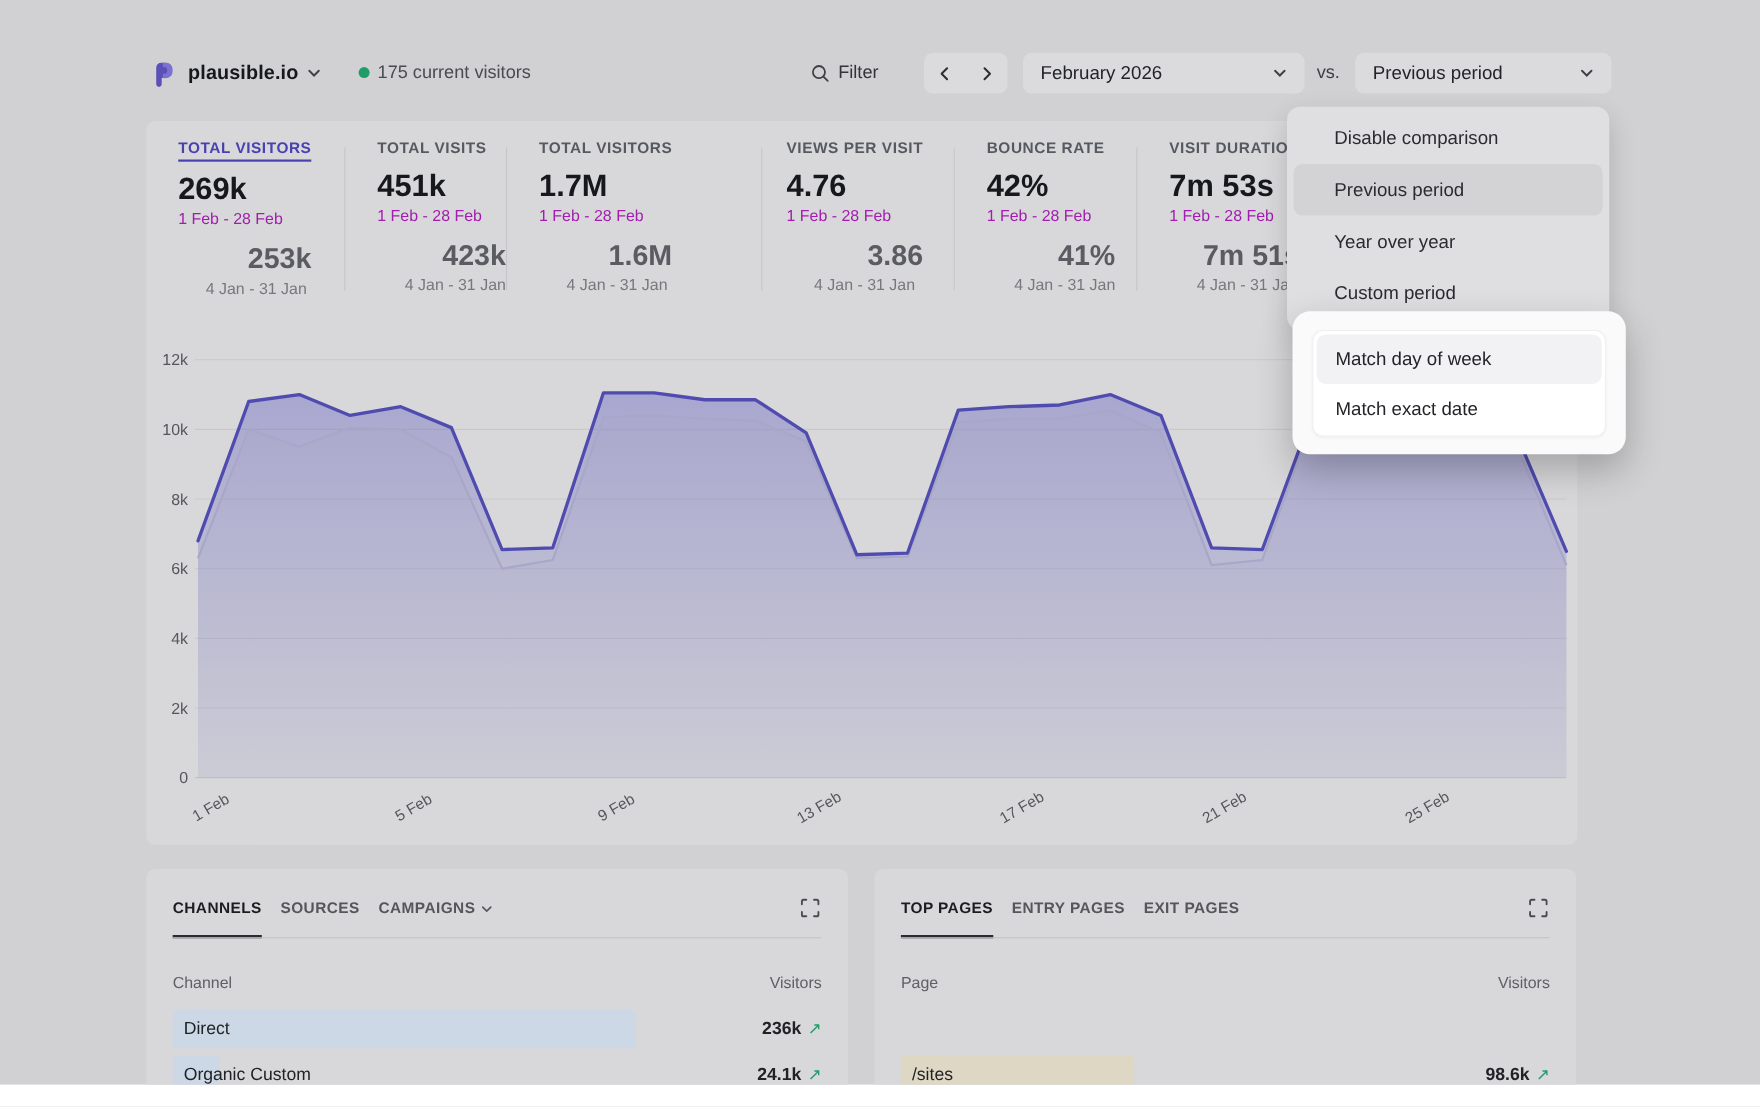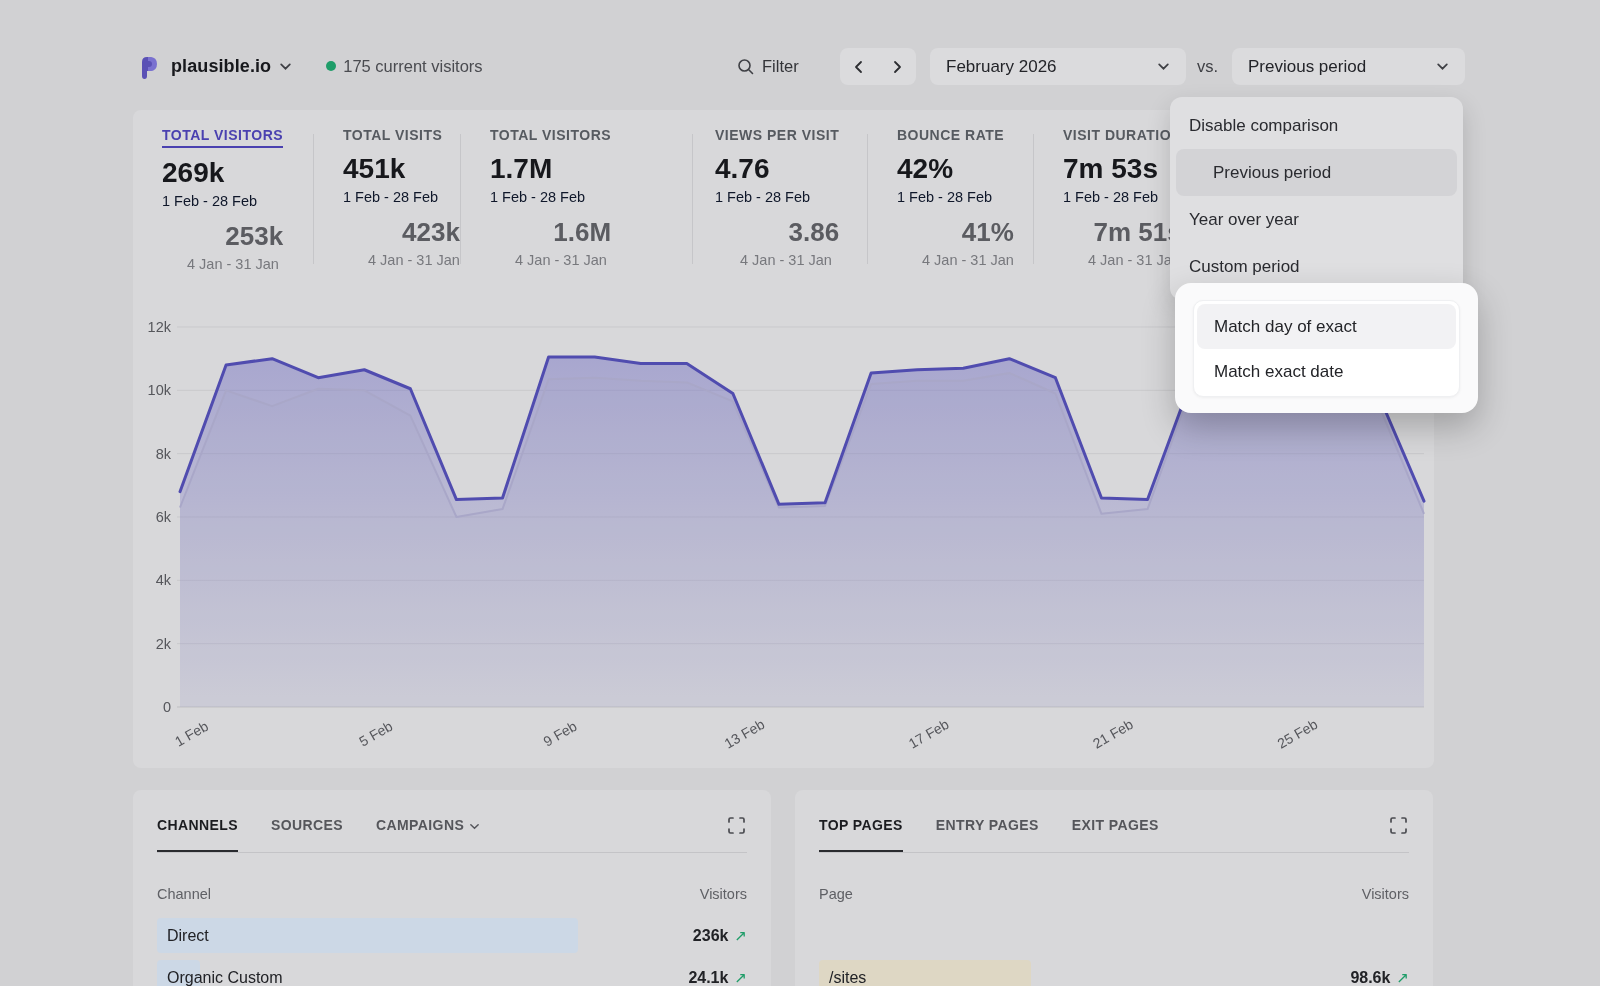--- a/index.html
+++ b/index.html
@@ -31,47 +31,47 @@
   .select-label { font-size:17px; font-weight:500; color:#232429; }
   .vs-label { left:1197px; top:48px; height:37px; display:flex; align-items:center; font-size:16.5px; color:#3f4045; }
 
   
   .main-card { left:133px; top:110px; width:1301px; height:658px; background:#d8d8da; border-radius:8px; }
 
   .stat-col { top:16px; cursor:pointer; }
   .stat-label { display:inline-block; font-size:14px; font-weight:700; letter-spacing:.5px; color:#565a60; white-space:nowrap; }
   .stat-label.active { color:var(--accent); border-bottom:2px solid var(--accent); padding-bottom:3px; }
   .stat-value { font-size:28px; font-weight:700; color:#17181c; margin-top:9px; white-space:nowrap; }
-  .stat-period { font-size:14.5px; color:#0f172a; margin-top:4px; white-space:nowrap; }
+  .stat-period { font-size:14.5px; color:#a21caf; margin-top:4px; white-space:nowrap; }
   .stat-prev-value { font-size:26px; font-weight:700; color:#5b5c61; margin-top:12px; white-space:nowrap;text-align:right; }
   .stat-prev-period { font-size:14.5px; color:#77787d; margin-top:4px; white-space:nowrap;margin-left:25px; }
   .stat-divider { top:24px; width:1px; height:130px; background:#c6c6c9; }
 
   
   .panel { top:790px; width:638px; height:260px; background:#d8d8da; border-radius:8px; }
   .panel-content { position:absolute; left:24px; right:24px; top:0; bottom:0; }
-  .tabs-row { position:absolute; left:0; top:27px; display:flex; gap:33px; align-items:flex-start; }
+  .tabs-row { position:absolute; left:0; top:27px; display:flex; gap:17px; align-items:flex-start; }
   .tab { position:relative; height:36px; font-size:14px; font-weight:700; letter-spacing:.4px; color:#55565b; cursor:pointer; display:flex; align-items:flex-start; }
   .tab.active { color:#1b1c20; }
   .tab .tab-underline { position:absolute; left:0; right:0; bottom:0; height:3px; background:#2a2b2f; }
   .tab .tab-caret { margin-left:5px; margin-top:2px; }
   .panel-divider { position:absolute; left:0; right:0; top:62px; height:1px; background:#c4c4c7; }
   .expand-btn { position:absolute; right:0; top:26px; width:20px; height:20px; cursor:pointer; }
   .col-header { position:absolute; top:96px; font-size:14.5px; color:#5f6065; }
   .col-header.right { right:0; }
   .t-row { position:absolute; left:0; right:0; height:35px; cursor:pointer; }
   .t-bar { position:absolute; left:0; top:0; height:35px; border-radius:4px; }
   .t-label { position:absolute; left:10px; top:0; line-height:35px; font-size:16px; color:#212226; }
   .t-value { position:absolute; right:0; top:0; line-height:35px; font-size:16px; font-weight:600; color:#212226; }
   .t-arrow { color:var(--green); font-weight:400; font-size:15px; margin-left:6px; }
 
   
   .comp-menu { left:1170px; top:97px; width:293px; height:203px; background:#dfdfe1; border-radius:12px;
     box-shadow:0 10px 24px rgba(0,0,0,.16); padding-top:5px; z-index:30; overflow:hidden; }
-  .menu-item { height:47px; display:flex; align-items:center; padding-left:19px; font-size:17px; color:#2a2b30; cursor:pointer; }
+  .menu-item { height:47px; display:flex; align-items:center; padding-left:43px; font-size:17px; color:#2a2b30; cursor:pointer; }
   .menu-item.selected { background:#d3d3d6; border-radius:8px; margin:0 6px; padding-left:37px; }
 
   
   .submenu-frame { left:1175px; top:283px; width:303px; height:130px; background:#fafafb; border-radius:16px;
     box-shadow:0 14px 34px rgba(0,0,0,.24); z-index:40; }
   .submenu { position:absolute; left:18px; top:17px; width:267px; height:97px; background:#ffffff;
     border:1px solid #eff0f2; border-radius:10px; box-shadow:0 1px 3px rgba(0,0,0,.05); padding-top:3px; }
   .submenu-item { height:45px; display:flex; align-items:center; padding-left:20px; font-size:17px; color:#232428; cursor:pointer; }
   .submenu-item.hover { background:#f2f2f4; border-radius:8px; margin:0 3px; padding-left:17px; }
 
@@ -260,18 +260,18 @@
 
   <div class="abs comp-menu" id="comp-menu">
       <div class="menu-item">Disable comparison</div>
       <div class="menu-item selected">Previous period</div>
       <div class="menu-item">Year over year</div>
       <div class="menu-item">Custom period</div>
     </div>
 
   <div class="abs submenu-frame">
     <div class="submenu" id="match-submenu">
-        <div class="submenu-item hover">Match day of exact</div>
+        <div class="submenu-item hover">Match day of week</div>
         <div class="submenu-item">Match exact date</div>
       </div>
   </div>
 
 </div>
 
 </body></html>

